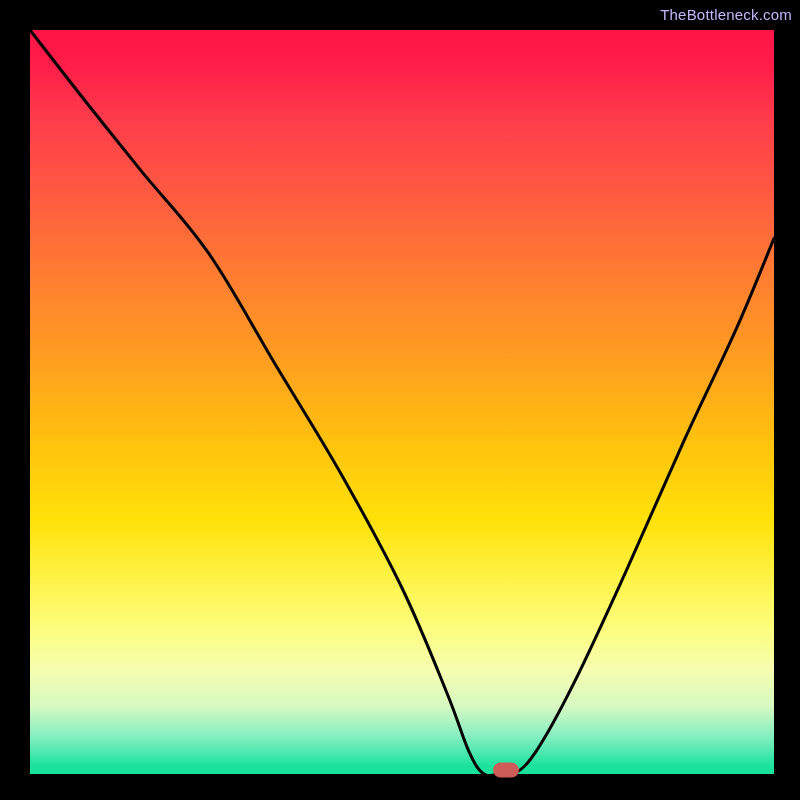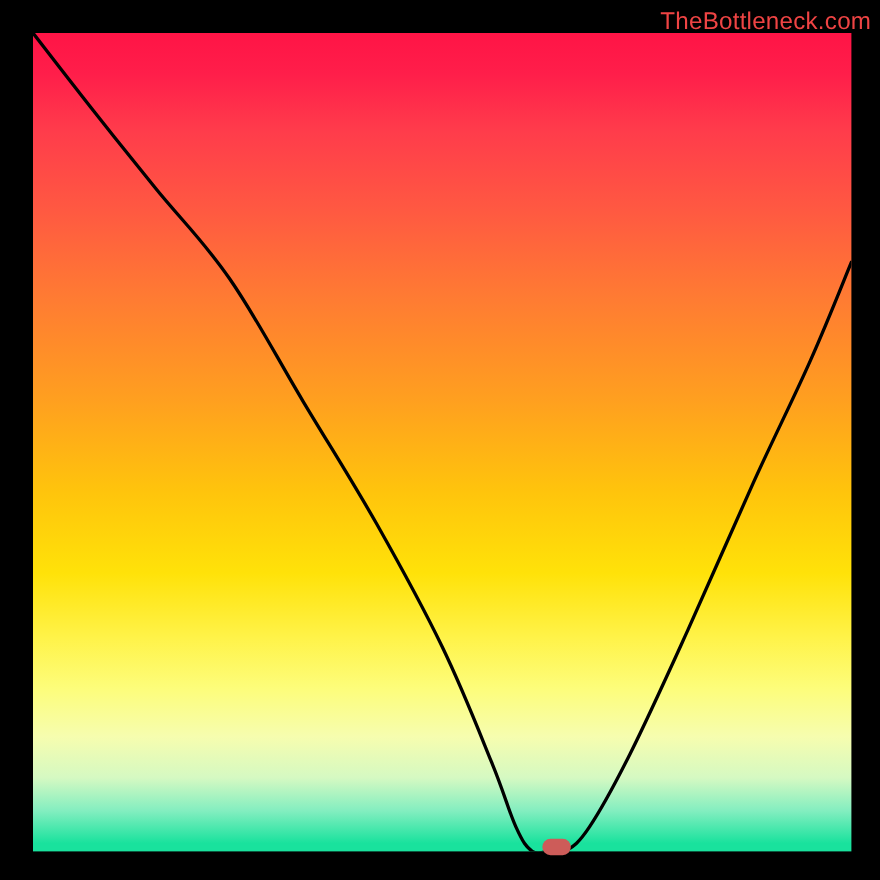--- a/index.html
+++ b/index.html
@@ -44,22 +44,22 @@
       #d5f9c2 91%,
       #84eec0 95%,
       #19e29d 99%,
       #19e29d 100%
     );
   }
   .watermark {
     position: absolute;
     top: 6px;
     right: 8px;
-    color: #ef4444;
-    font-size: 22px;
+    color: #c4b5fd;
+    font-size: 15px;
     font-weight: 500;
     letter-spacing: 0.2px;
     user-select: none;
   }
   svg.curve {
     position: absolute;
     inset: 0;
   }
   .marker {
     position: absolute;

